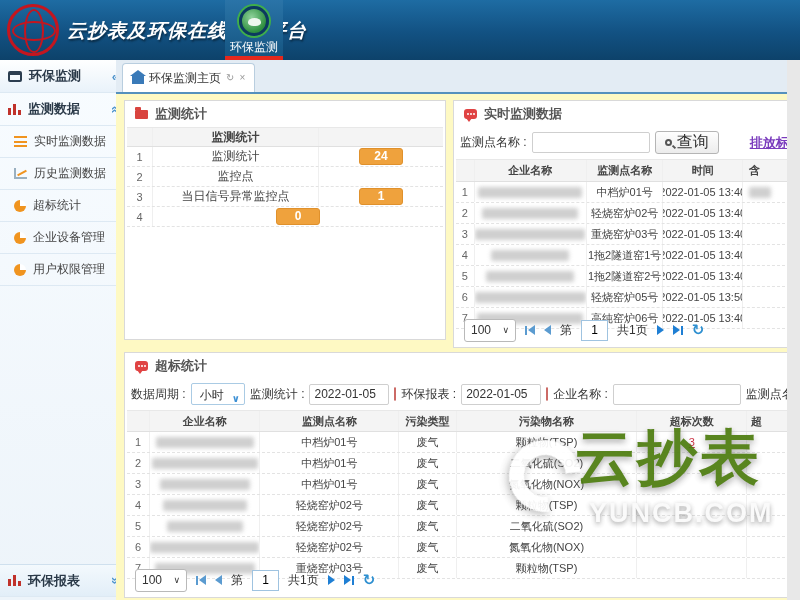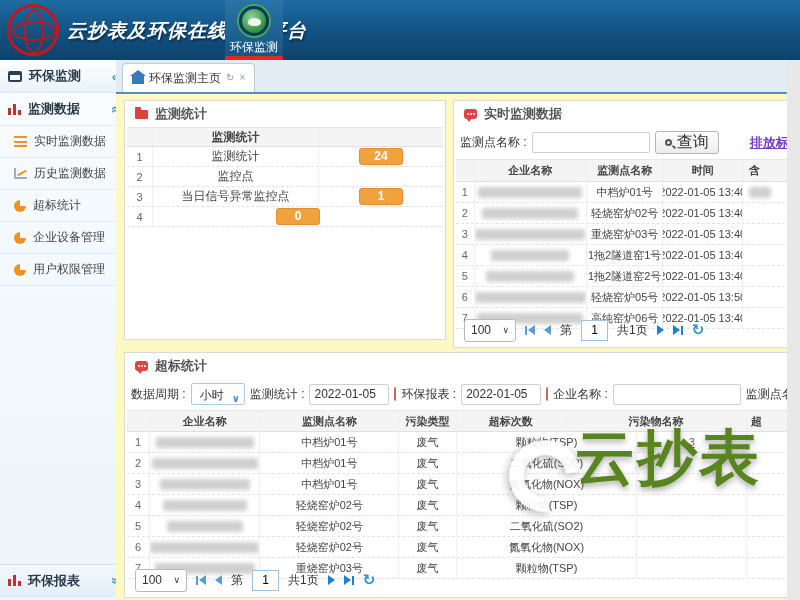--- a/index.html
+++ b/index.html
@@ -349,22 +349,22 @@
       <input class="inp" style="width: 128px;">
       <span>监测点名称 :</span>
 
     </div>
     <div class="grid">
       <div class="g-row g-hd ex-hd">
         <span class="g-cell ex-c0"></span>
         <span class="g-cell ex-c1">企业名称</span>
         <span class="g-cell ex-c2">监测点名称</span>
         <span class="g-cell ex-c3">污染类型</span>
+        <span class="g-cell ex-c4">污染物名称</span>
         <span class="g-cell ex-c5">超标次数</span>
-        <span class="g-cell ex-c4">污染物名称</span>
         <span class="g-cell ex-c6">超</span>
       </div>
       <div class="g-row ex-row">
         <span class="g-cell ex-c0 g-num">1</span>
         <span class="g-cell ex-c1">
             <span class="redact" style="width:98px;"></span>
           </span>
         <span class="g-cell ex-c2">中档炉01号</span>
         <span class="g-cell ex-c3">废气</span>
         <span class="g-cell ex-c4">颗粒物(TSP)</span>
@@ -463,13 +463,14 @@
           <span class="pbar-r"></span>
         </span>
       <span class="ic-reload">↻</span>
     </div>
   </div>
 </div>
 
 <div class="watermark">
   <span class="wm-cloud"></span>
   <span class="wm-brand">云抄表</span>
+  <span class="wm-domain">YUNCB.COM</span>
 </div>
 
 </body></html>

